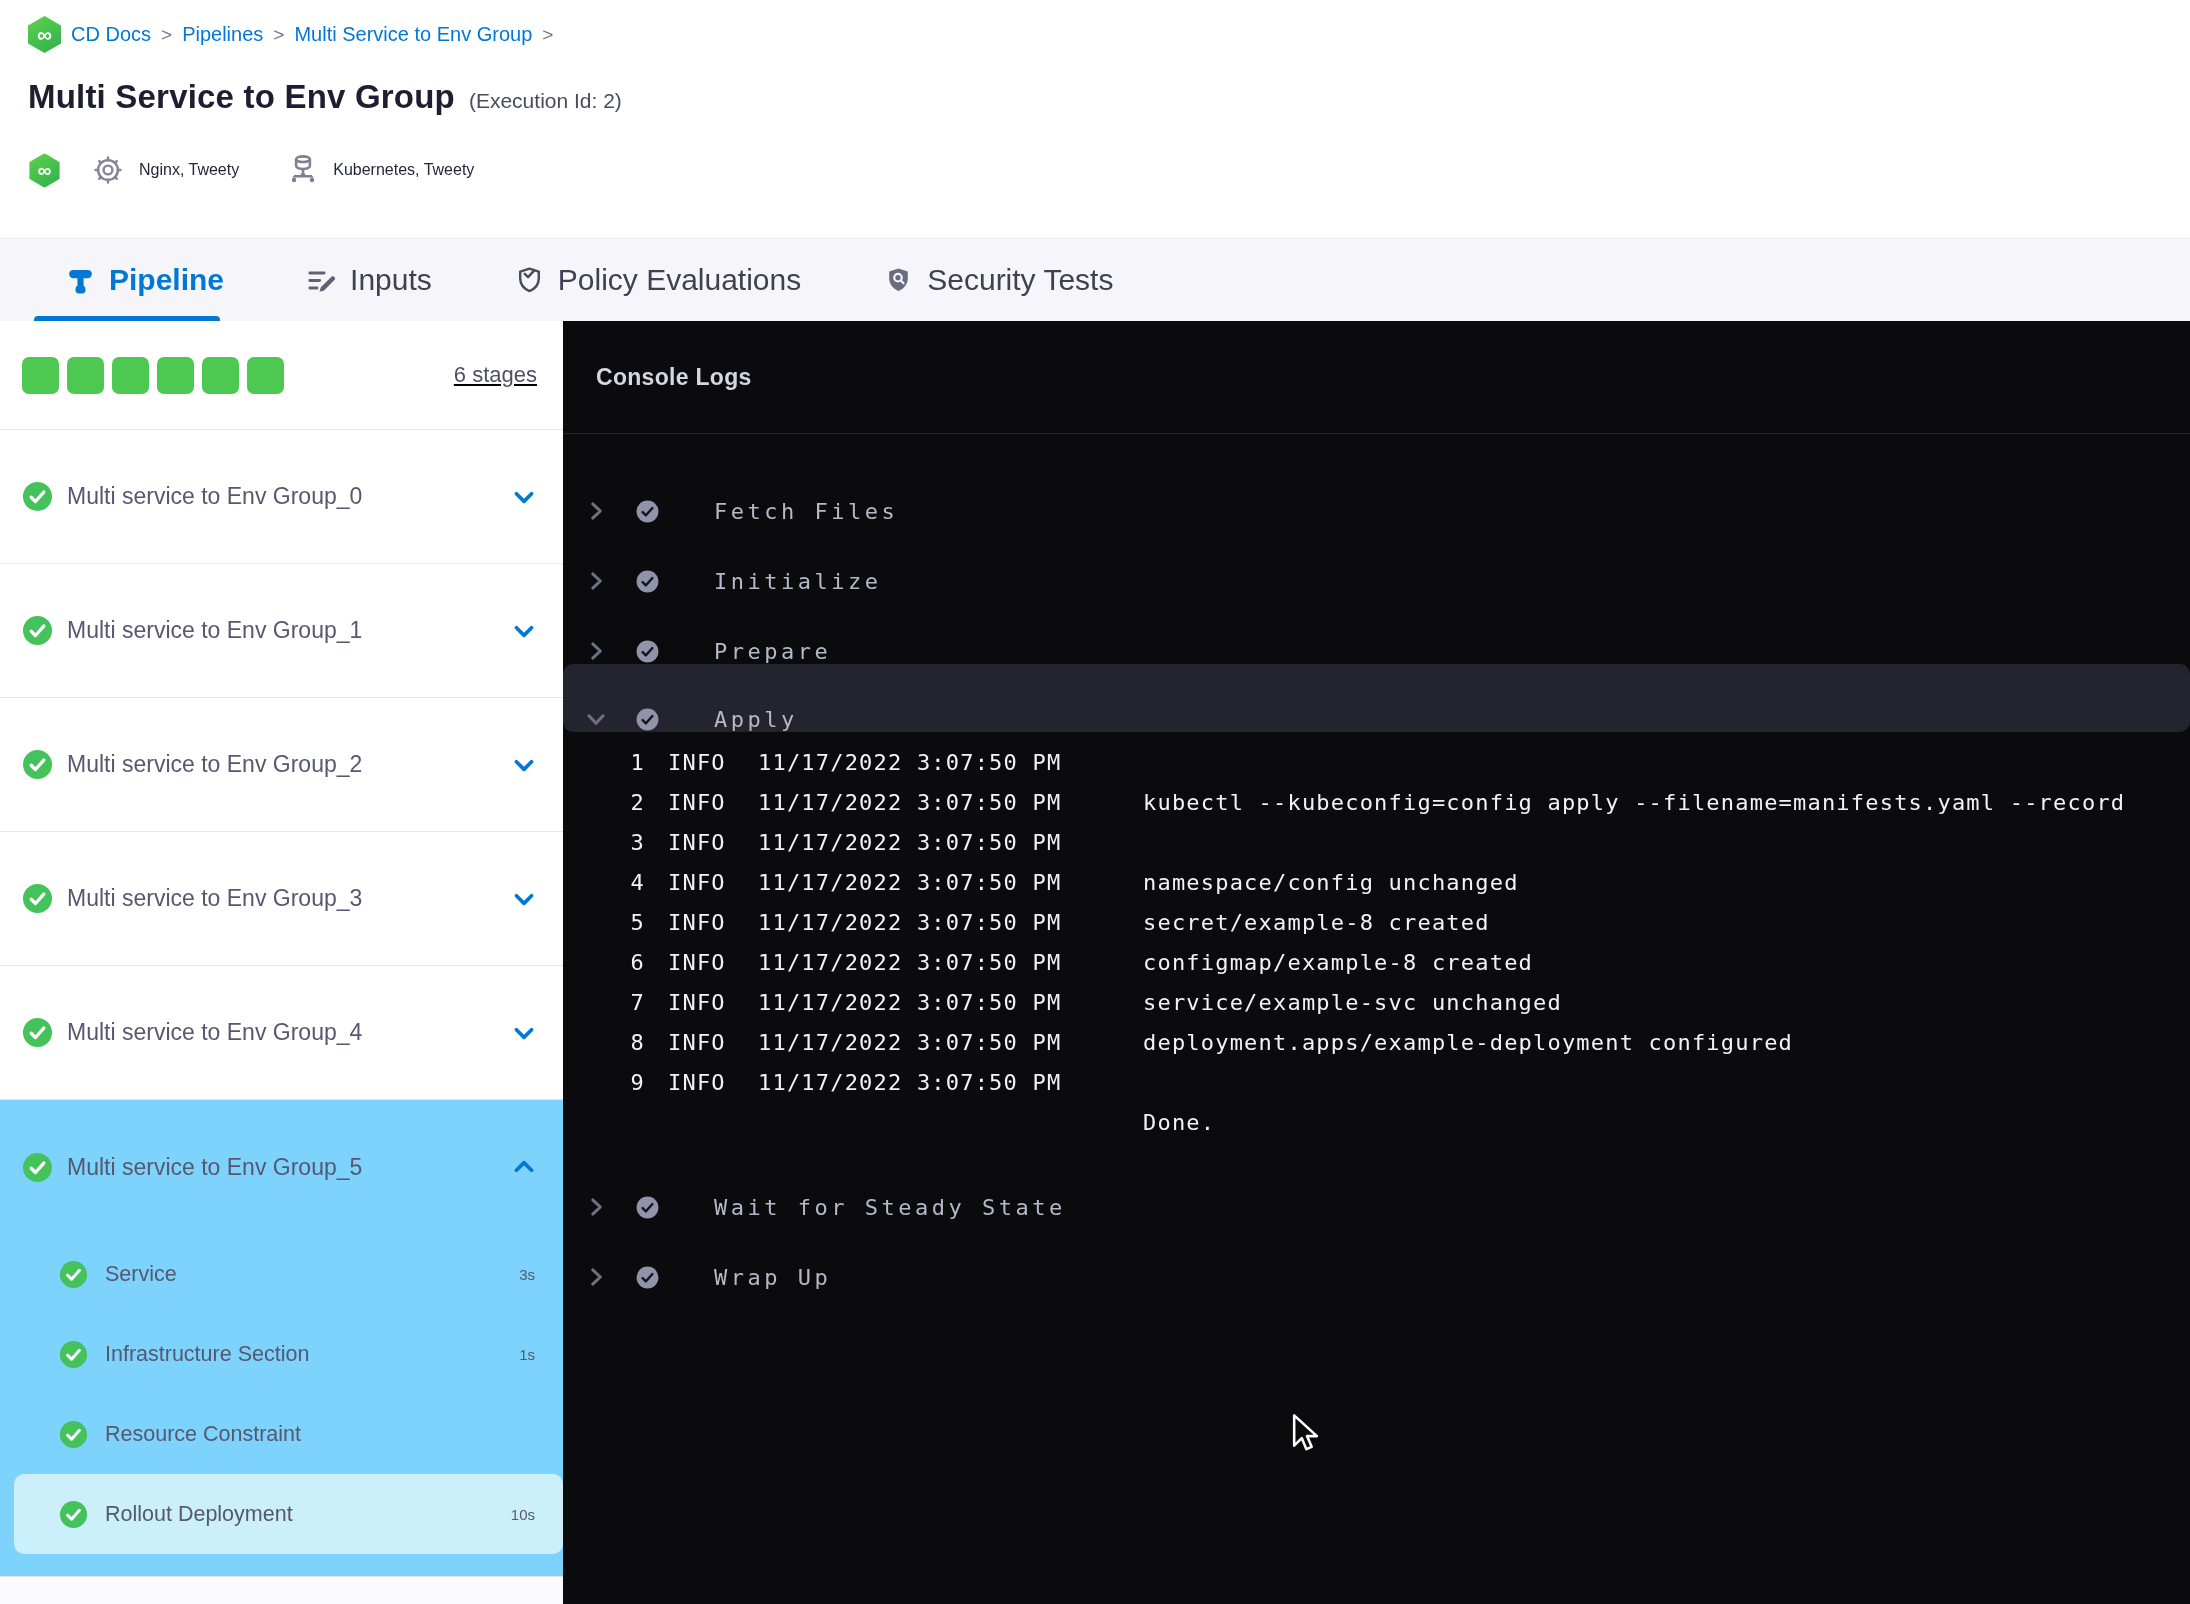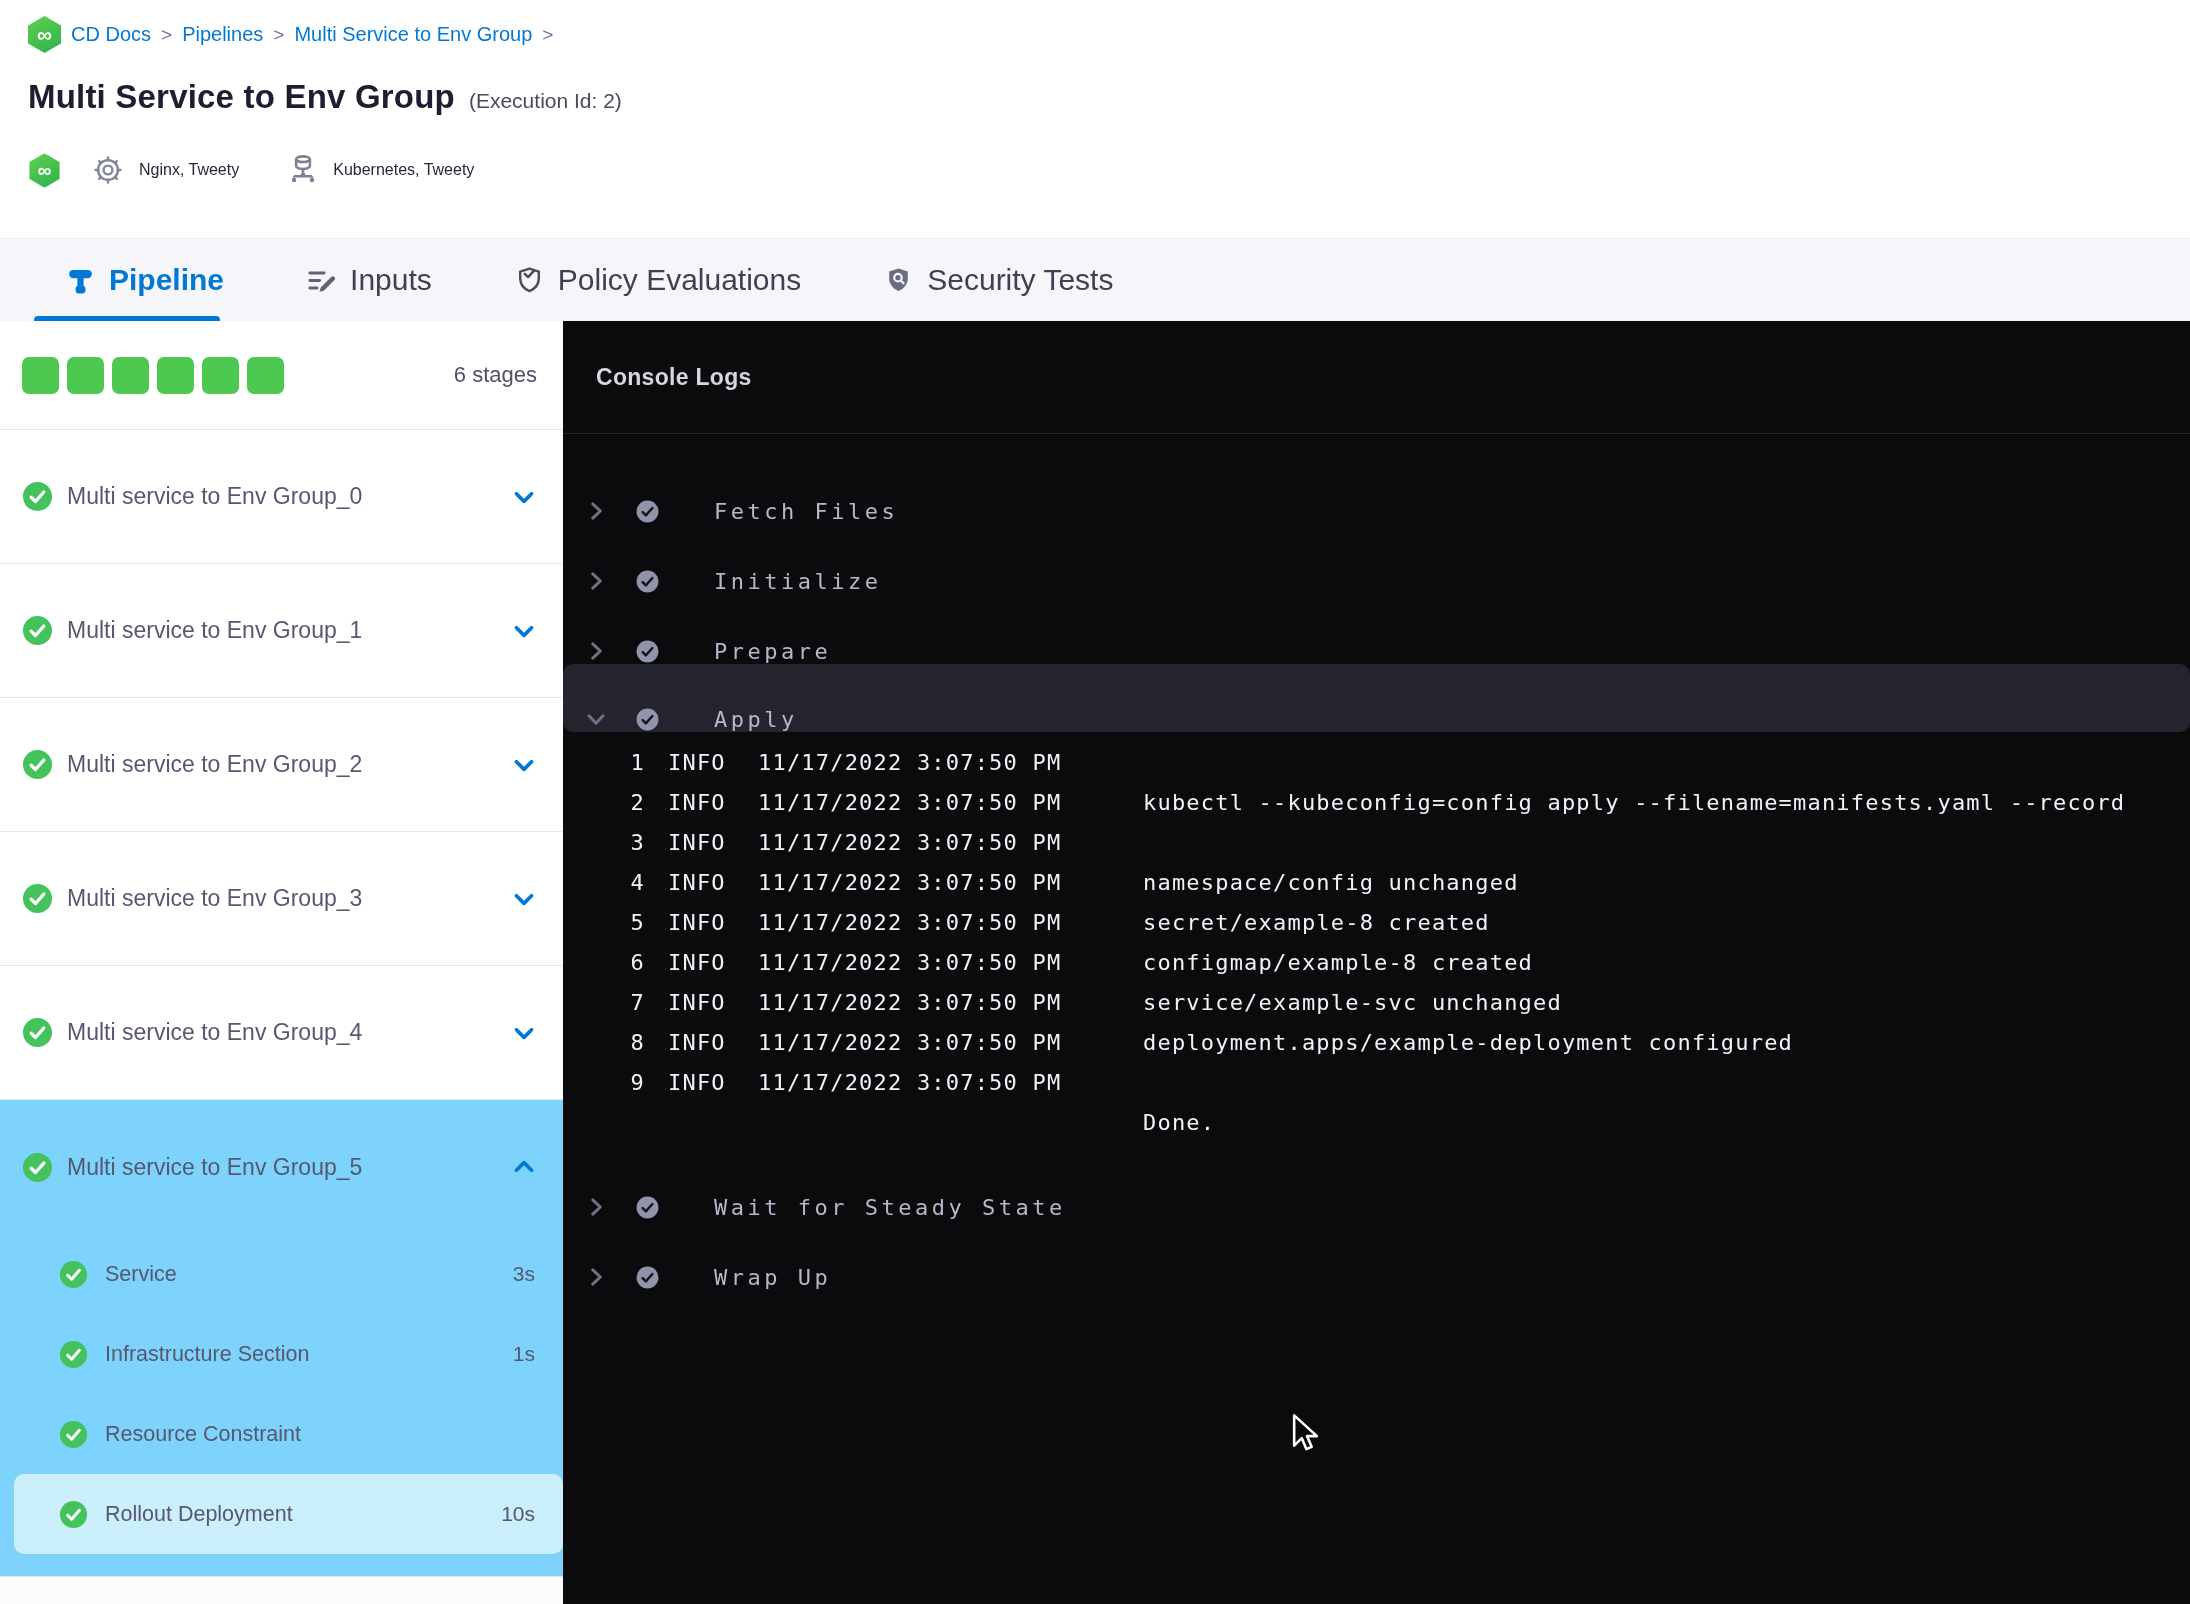--- a/index.html
+++ b/index.html
@@ -31,34 +31,34 @@
   .tab.active { color:#0278d5; font-weight:bold; }
   .tab-underline { position:absolute; left:34px; bottom:0; width:186px; height:5px;
                    background:#0278d5; border-radius:4px 4px 0 0; }
 
   
   .main { position:absolute; left:0; top:321px; width:2190px; height:1283px; display:flex; }
 
   
   .sidebar { position:relative; width:563px; height:100%; background:#fff; flex:0 0 563px; }
   .stage-summary { height:109px; display:flex; align-items:center; padding:0 26px 0 22px;
-                   border-bottom:1px solid #e6e6ee; }
+                   border-bottom:1px solid #e6e6ee;text-decoration:underline; }
   .sq-wrap { display:flex; gap:8px; flex:1; }
   .sq { width:37px; height:37px; border-radius:7px; background:#4dc952; }
   .stage-count { font-size:22px; color:#4e5063; }
   .stage-row { height:134px; display:flex; align-items:center; padding:0 26px 0 22px;
                border-bottom:1px solid #e6e6ee; cursor:pointer; background:#fff; }
   .stage-row .label, .exp-head .label { font-size:23px; color:#565870; margin-left:14px; flex:1; }
   .check { flex:0 0 auto; display:block; }
   .exp-group { background:#7dd3fc; border-bottom:1px solid #e2e3ea; padding-bottom:22px; }
   .exp-head { height:134px; display:flex; align-items:center; padding:0 26px 0 22px; cursor:pointer; }
   .substep { height:80px; display:flex; align-items:center; padding:0 28px 0 45px;
              margin:0 0 0 14px; border-radius:10px; cursor:pointer; }
   .substep .label { font-size:21.5px; color:#565870; margin-left:17px; flex:1; }
-  .substep .dur { font-size:21px; color:#565870; }
+  .substep .dur { font-size:15px; color:#565870; }
   .substep.selected { background:#cbeffb; margin-right:0; }
   .sidebar-bottom { background:#fbfbfd; height:42px; }
 
   
   .console { position:relative; flex:1; background:#0b0b0e; height:100%; overflow:hidden; }
   .console-header { height:113px; display:flex; align-items:center; padding-left:33px;
                     border-bottom:1px solid #26262e; }
   .console-title { font-size:23px; font-weight:bold; color:#d5d6e1; letter-spacing:.3px; }
   .steps { padding-top:20px; }
   .step-row { height:70px; display:flex; align-items:flex-end; cursor:pointer; }

